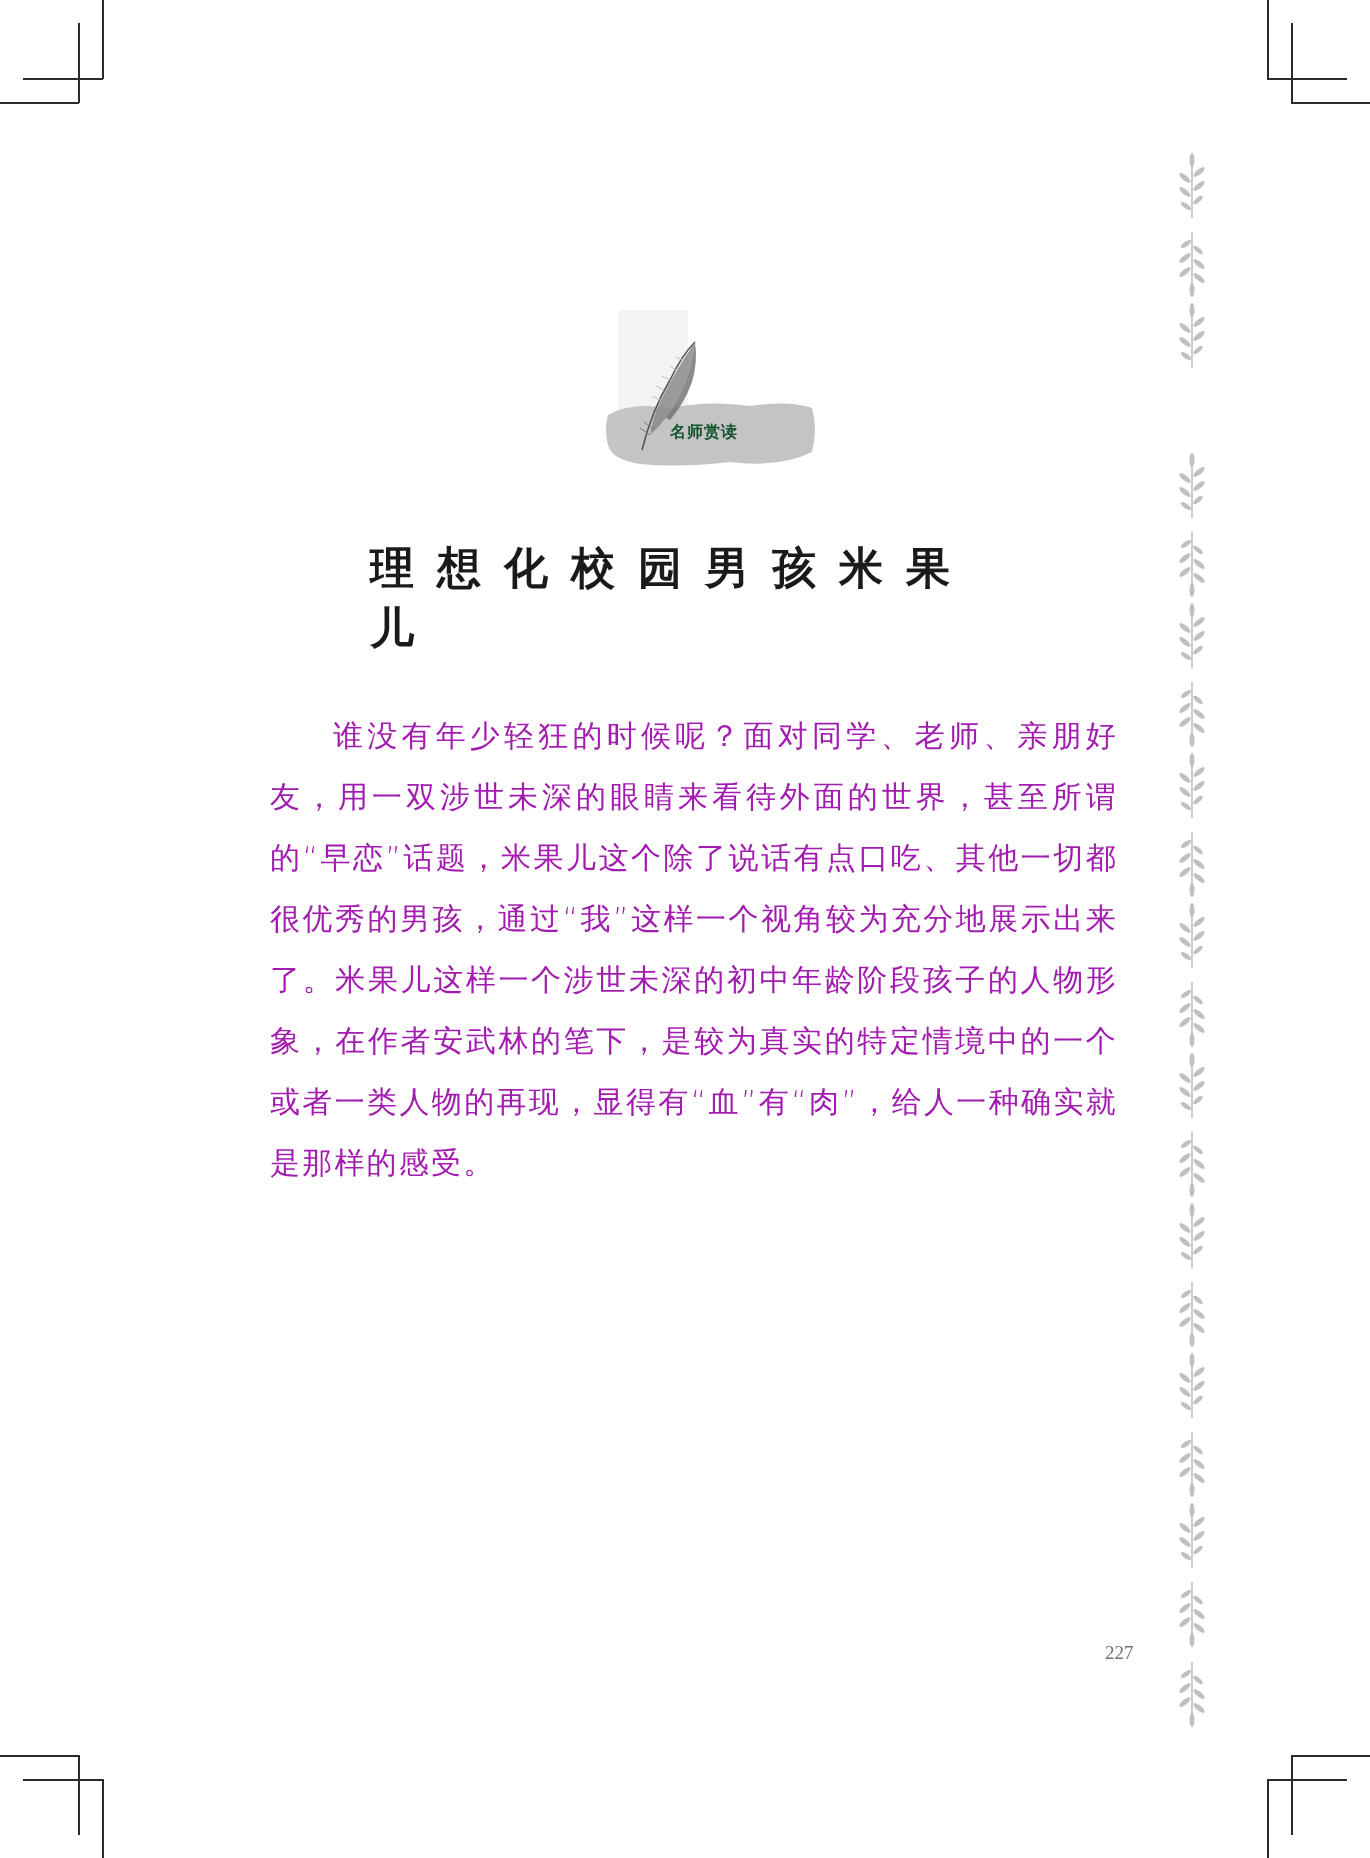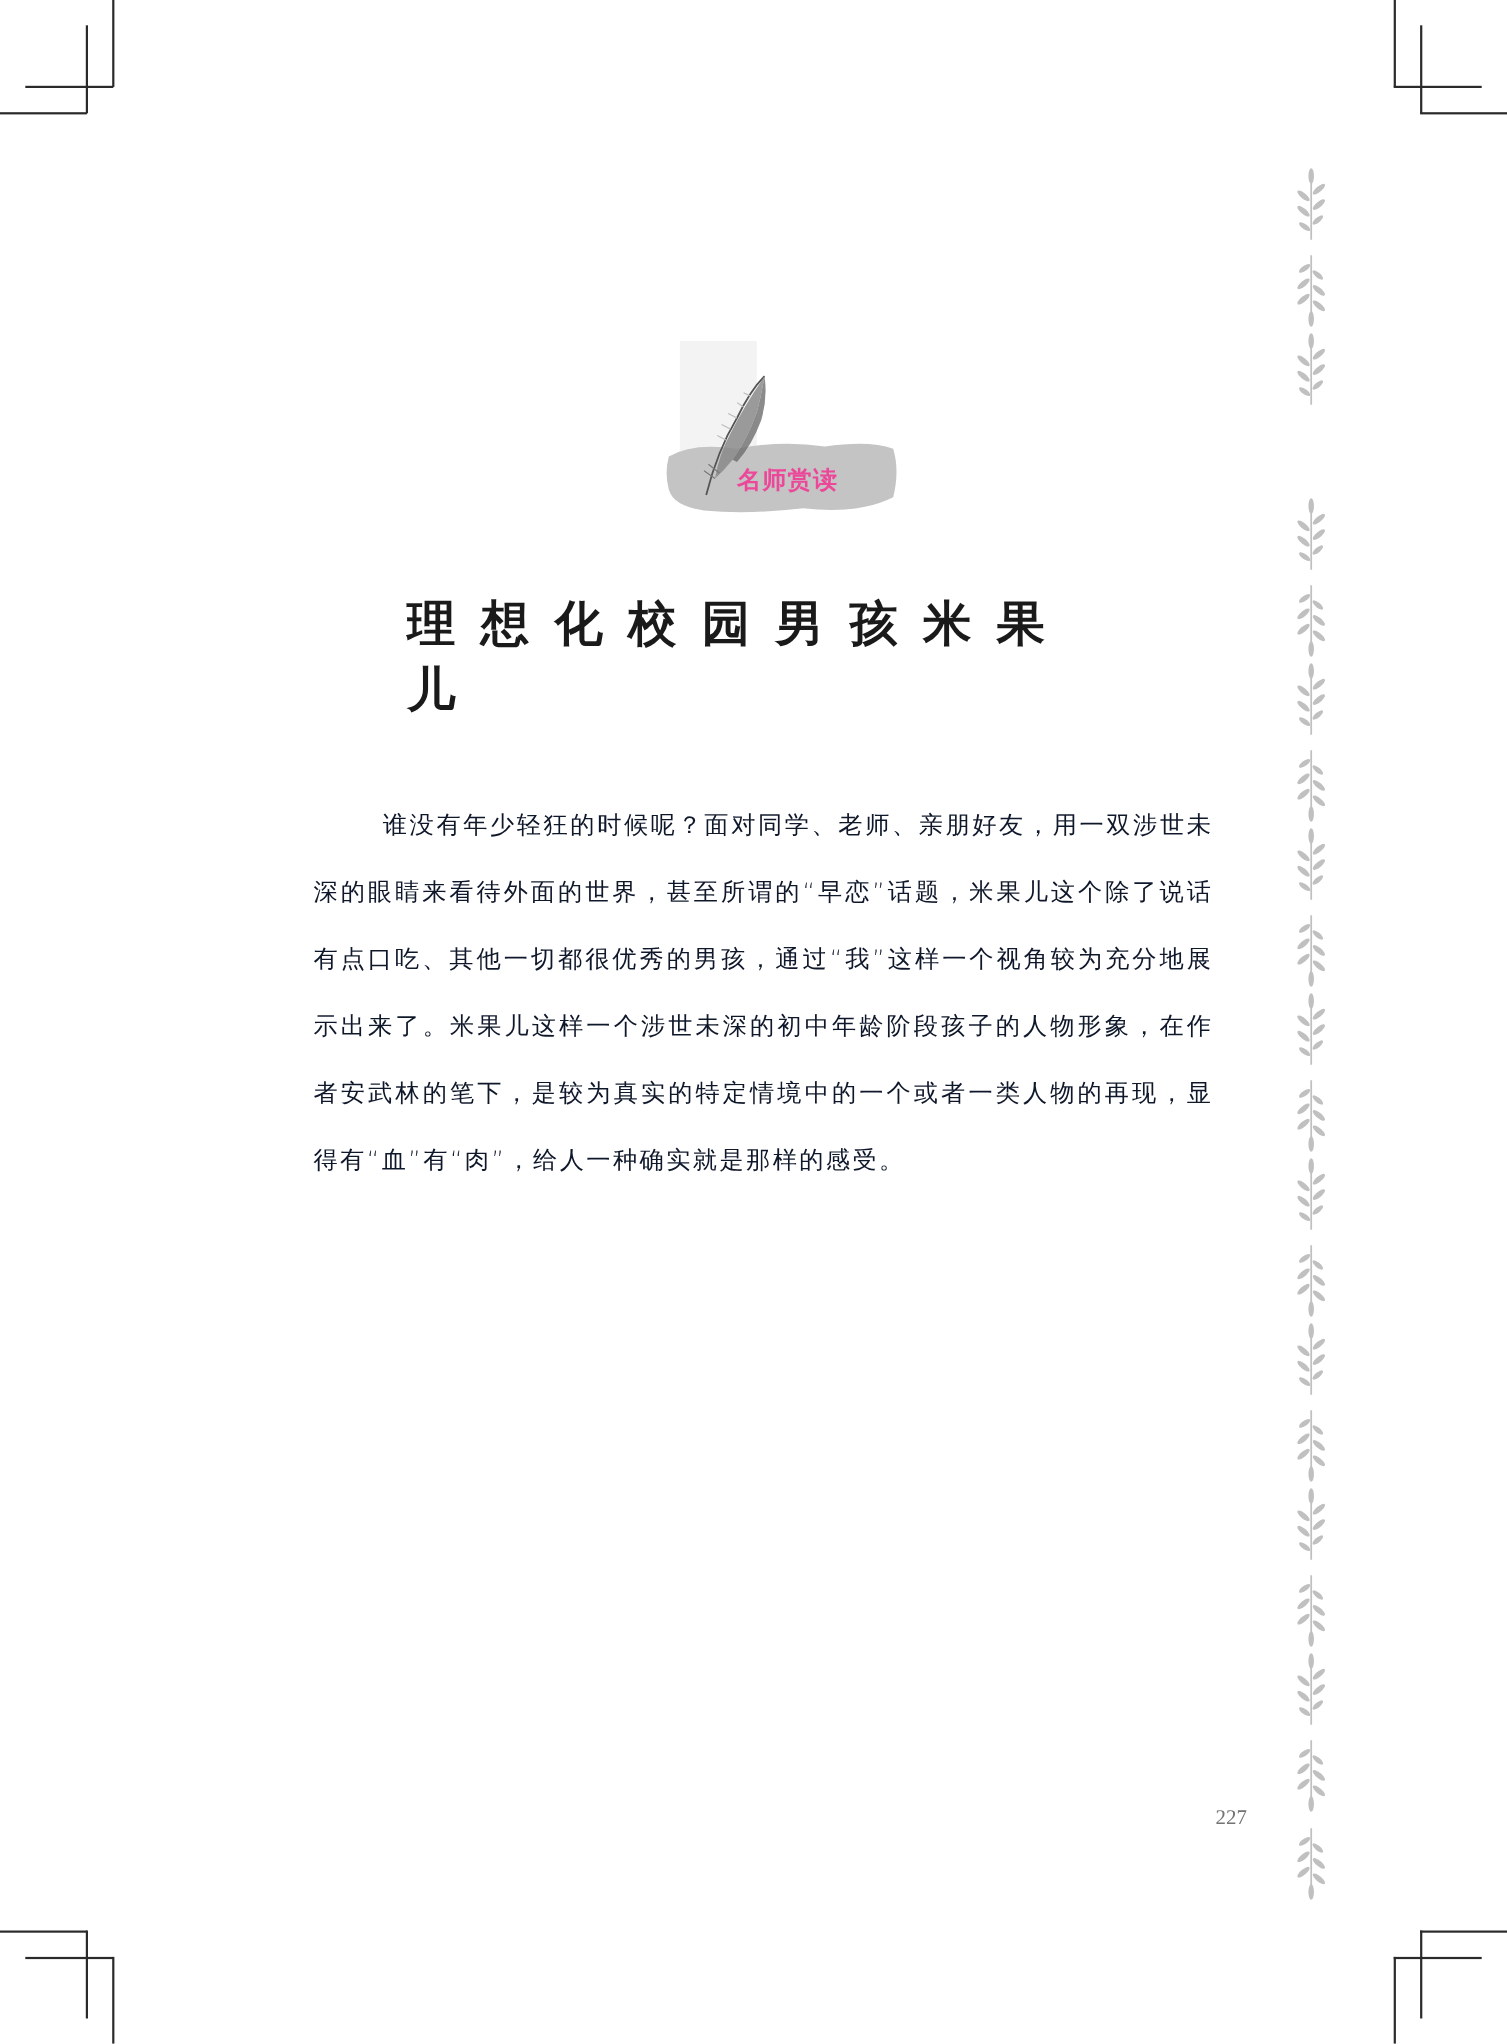--- a/index.html
+++ b/index.html
@@ -5,30 +5,30 @@
   html, body { margin: 0; padding: 0; background: #ffffff; }
   body { width: 1370px; height: 1858px; position: relative; overflow: hidden;
          font-family: "DejaVu Serif", "Liberation Serif", serif; color: #222; }
 
   .crop { position: absolute; background: #2a2a2a; }
   .crop.h { height: 1.5px; }
   .crop.v { width: 1.5px; }
 
   .badge { position: absolute; left: 600px; top: 300px; width: 220px; height: 175px; }
   .badge-bg { position: absolute; left: 0; top: 0; }
-  .badge-label { position: absolute; left: 70px; top: 122px; font-size: 22px; font-weight: bold;
-                 letter-spacing: 1px; color: #ec4899; font-family: "DejaVu Serif", serif; }
+  .badge-label { position: absolute; left: 70px; top: 122px; font-size: 16px; font-weight: bold;
+                 letter-spacing: 1px; color: #14532d; font-family: "DejaVu Serif", serif; }
 
   .title { position: absolute; left: 370px; top: 538px; width: 640px; 
            font-size: 44px; font-weight: bold; letter-spacing: 23px; color: #1a1a1a;
            font-family: "DejaVu Serif", "Liberation Serif", serif; line-height: 60px; }
 
   .body-text { position: absolute; left: 270px; top: 705px; width: 848px; }
-  .body-text p { margin: 15px; font-size: 22px; line-height: 61px; text-align: justify;
-                 text-align-last: left; color: #0f172a; letter-spacing: 2.2px;
+  .body-text p { margin: 0; font-size: 30px; line-height: 61px; text-align: justify;
+                 text-align-last: left; color: #a21caf; letter-spacing: 2.2px;
                  font-family: "DejaVu Sans", "Liberation Sans", sans-serif; font-weight: 300; }
   .body-text p.indent { text-indent: 63px; }
 
   .page-number { position: absolute; left: 1105px; top: 1642px; font-size: 19px; color: #737373;
                  font-family: "Liberation Serif", serif; }
 
   .vine { position: absolute; left: 1170px; top: 150px; width: 45px; height: 1580px; }
 </style>
 </head>
 <body>

